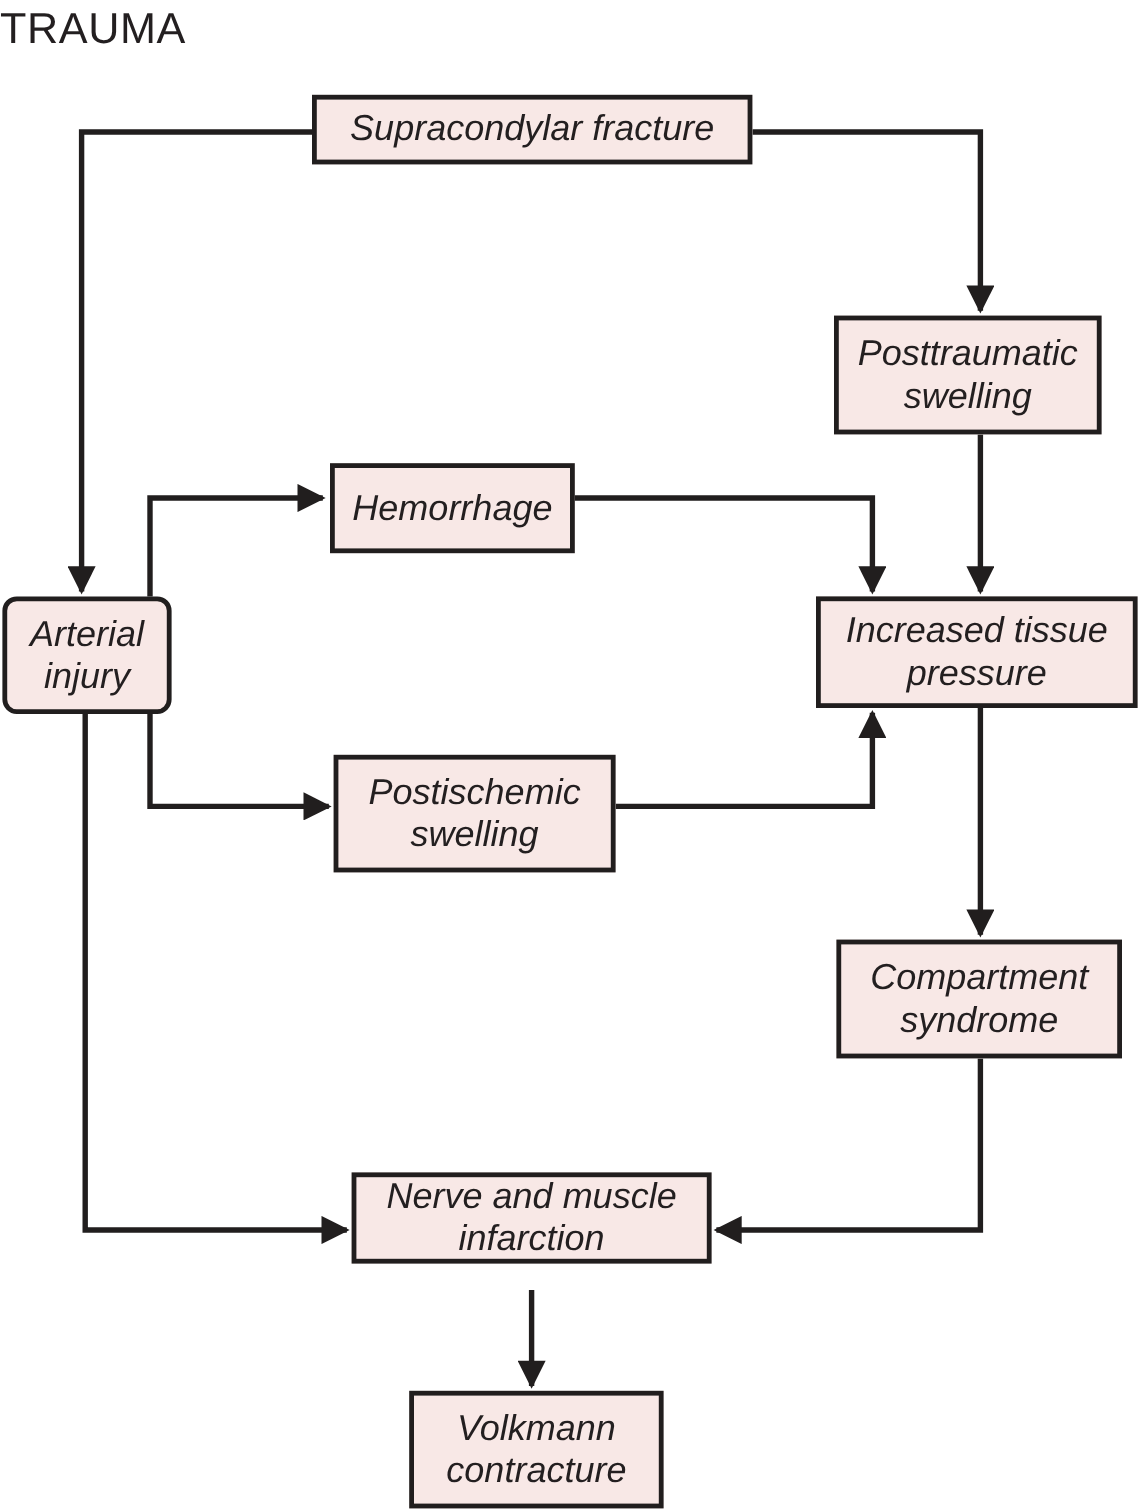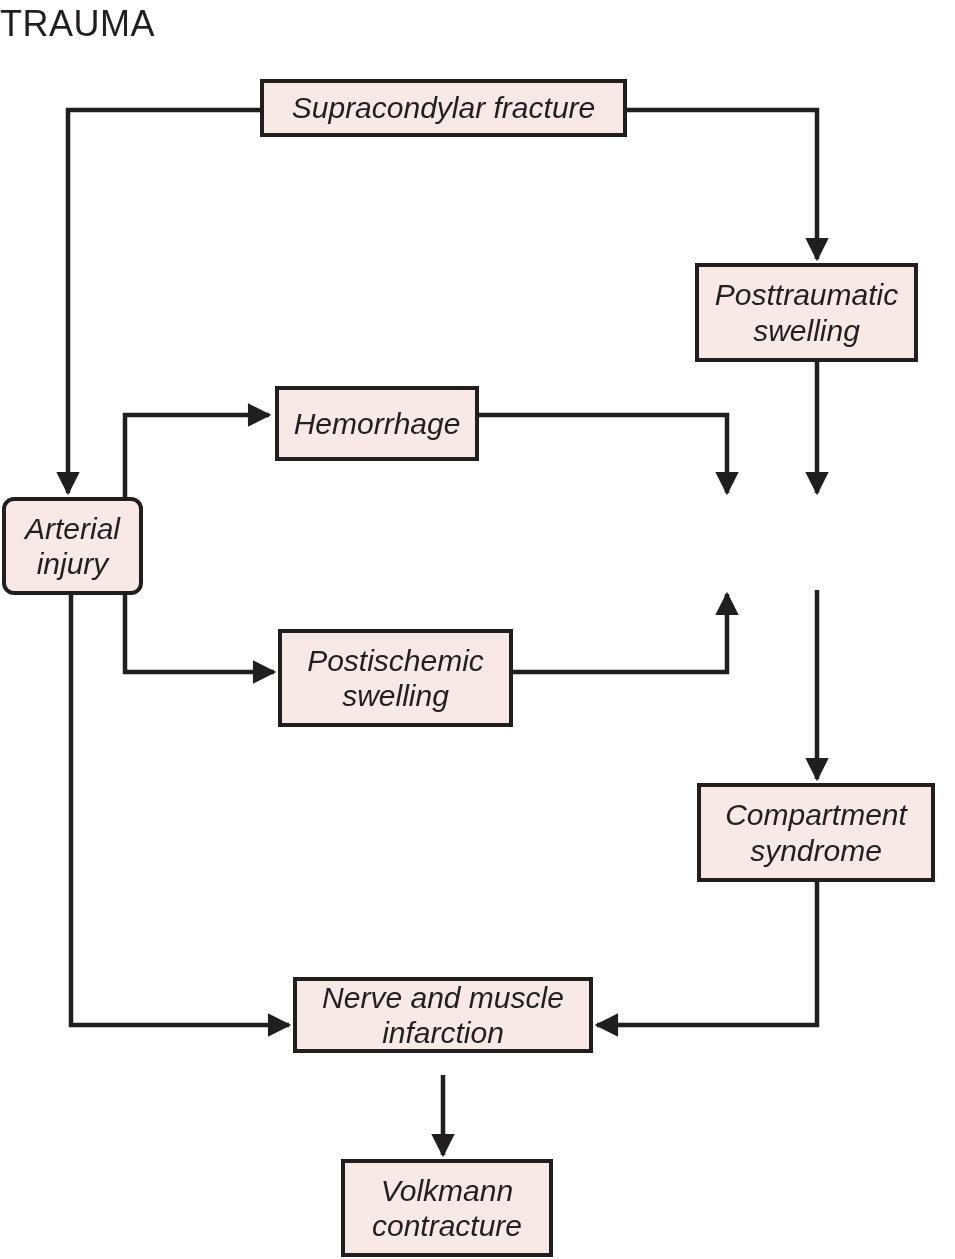--- a/index.html
+++ b/index.html
@@ -95,20 +95,23 @@
   </div>
 
   <div class="node node-hemorrhage">
     <span>Hemorrhage</span>
   </div>
 
   <div class="node node-arterial">
     <span>Arterial injury</span>
   </div>
 
+  <div class="node node-increased">
+    <span>Increased tissue pressure</span>
+  </div>
 
   <div class="node node-compartment">
     <span>Compartment syndrome</span>
   </div>
 
   <div class="node node-postischemic">
     <span>Postischemic swelling</span>
   </div>
 
   <div class="node node-nerve">

